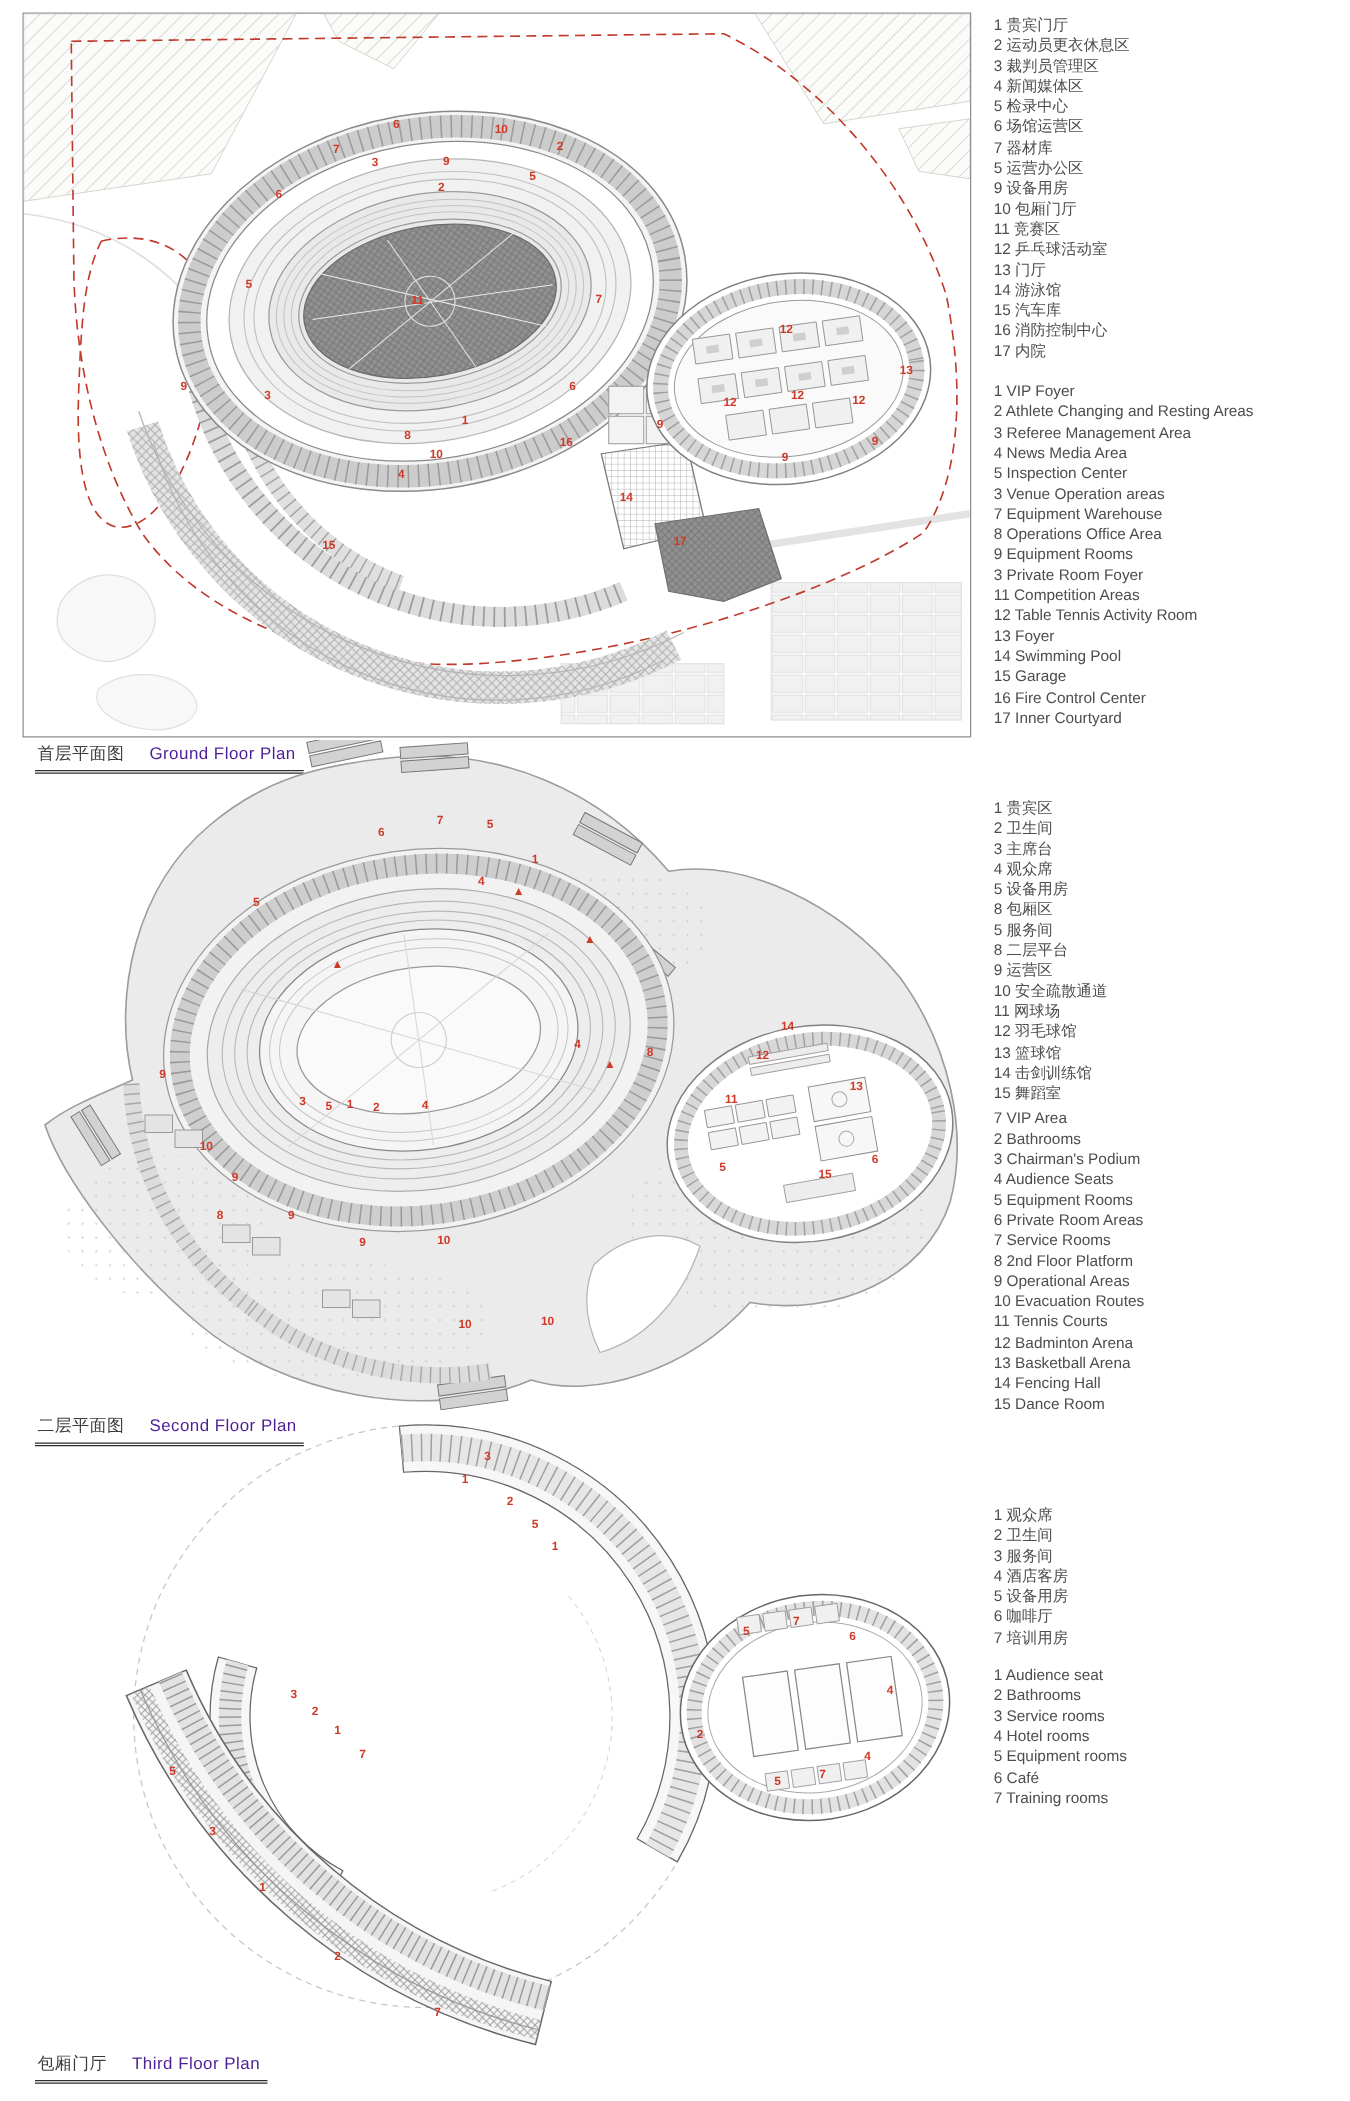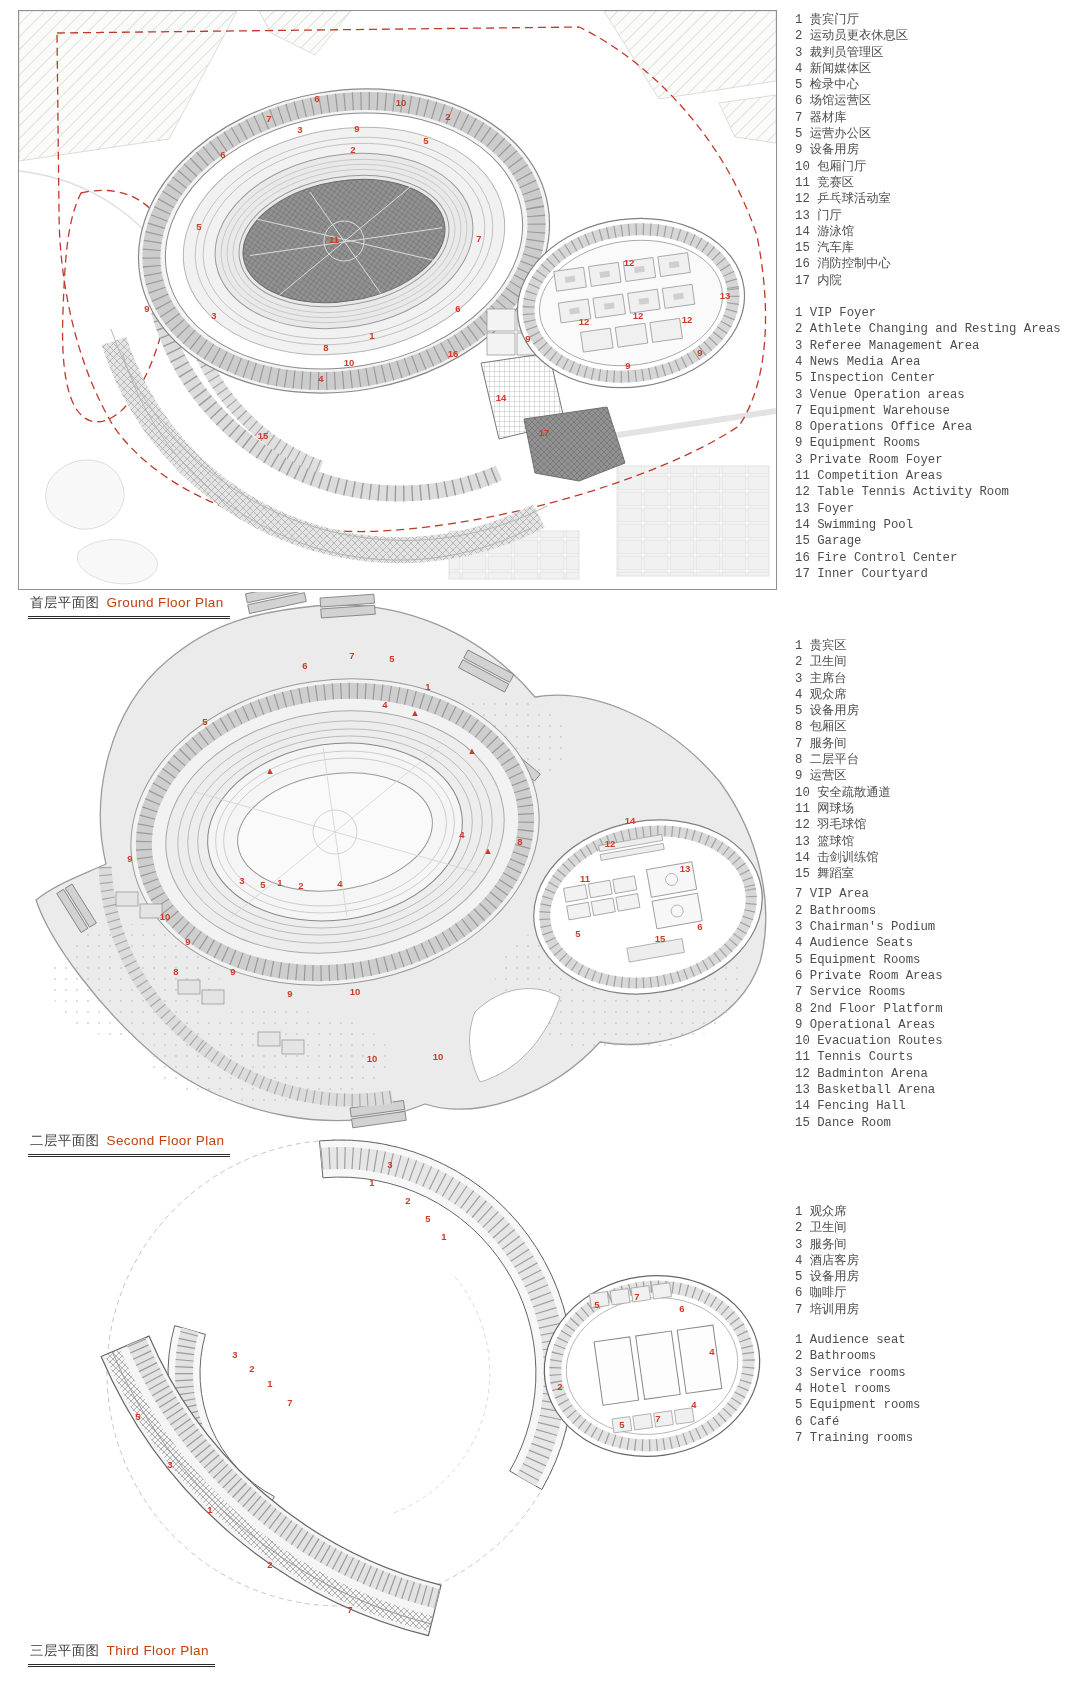--- a/index.html
+++ b/index.html
@@ -3,22 +3,22 @@
 <meta charset="utf-8">
 <style>
   html,body{margin:0;padding:0;background:#ffffff;}
   body{width:1080px;height:1681px;position:relative;font-family:"Liberation Sans",sans-serif;overflow:hidden;}
   .sheet{position:absolute;left:0;top:0;width:1080px;height:1681px;background:#fff;}
   .plan{position:absolute;}
   .plan svg{display:block;width:100%;height:100%;}
   .plan--framed{border:1px solid #8f8f8f;background:#fff;}
   .plan-title{position:absolute;font-size:13.5px;color:#3c3c3c;letter-spacing:.4px;white-space:nowrap;}
   .plan-title .ttl{display:inline-block;border-bottom:3px double #2c2c2c;padding:0 6px 4px 2px;}
-  .plan-title .en{margin-left:7px;color:#c2410c;}
-  .legend{position:absolute;left:795px;color:#4d4d4d;font-size:12.3px;line-height:16.3px;white-space:nowrap;font-family:Liberation Mono, monospace;}
+  .plan-title .en{margin-left:20px;color:#4c1d95;}
+  .legend{position:absolute;left:795px;color:#4d4d4d;font-size:12.3px;line-height:16.3px;white-space:nowrap;}
   .legend-line{height:16.3px;}
   .legend-en{margin-top:4px;}
   .legend-en--tight{margin-top:14px;}
   .legend-en--none{margin-top:16px;}
   .marker{font-family:"Liberation Sans",sans-serif;font-size:9.5px;font-weight:bold;fill:#cf3a28;text-anchor:middle;}
 </style>
 </head>
 <body>
 
 <div class="sheet">
@@ -364,21 +364,21 @@
     <span class="ttl"><span>二层平面图</span><span class="en">Second Floor Plan</span></span>
   </div>
   <div class="legend" style="top:638px;">
     <div>
         <div class="legend-line">1 贵宾区</div>
         <div class="legend-line">2 卫生间</div>
         <div class="legend-line">3 主席台</div>
         <div class="legend-line">4 观众席</div>
         <div class="legend-line">5 设备用房</div>
         <div class="legend-line">8 包厢区</div>
-        <div class="legend-line">7 服务间</div>
+        <div class="legend-line">5 服务间</div>
         <div class="legend-line">8 二层平台</div>
         <div class="legend-line">9 运营区</div>
         <div class="legend-line">10 安全疏散通道</div>
         <div class="legend-line">11 网球场</div>
         <div class="legend-line">12 羽毛球馆</div>
         <div class="legend-line">13 篮球馆</div>
         <div class="legend-line">14 击剑训练馆</div>
         <div class="legend-line">15 舞蹈室</div>
       </div>
     <div class="legend-en">
@@ -480,21 +480,21 @@
           <text x="662" y="184" class="marker">6</text>
           <text x="692" y="227" class="marker">4</text>
           <text x="540" y="262" class="marker">2</text>
           <text x="602" y="300" class="marker">5</text>
           <text x="638" y="294" class="marker">7</text>
           <text x="674" y="280" class="marker">4</text>
         </g>
     </svg>
   </div>
   <div class="plan-title" style="left:28px;top:1642px;">
-    <span class="ttl"><span>三层平面图</span><span class="en">Third Floor Plan</span></span>
+    <span class="ttl"><span>包厢门厅</span><span class="en">Third Floor Plan</span></span>
   </div>
   <div class="legend" style="top:1204px;">
     <div>
         <div class="legend-line">1 观众席</div>
         <div class="legend-line">2 卫生间</div>
         <div class="legend-line">3 服务间</div>
         <div class="legend-line">4 酒店客房</div>
         <div class="legend-line">5 设备用房</div>
         <div class="legend-line">6 咖啡厅</div>
         <div class="legend-line">7 培训用房</div>

